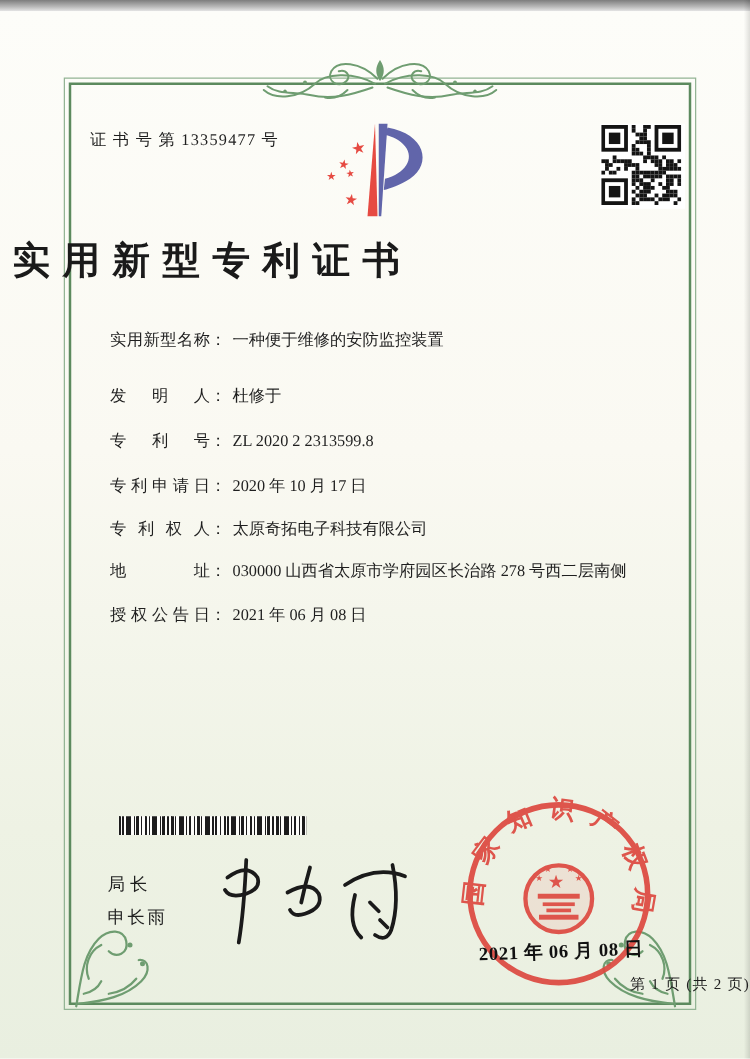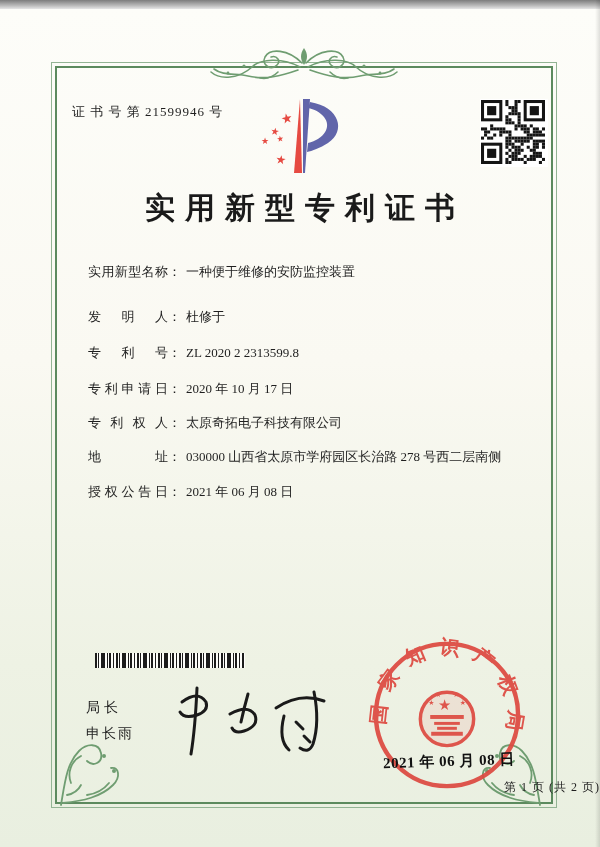--- a/index.html
+++ b/index.html
@@ -17,21 +17,21 @@
     background:linear-gradient(90deg,rgba(0,0,0,0),rgba(0,0,0,0.12));}
   .paper{left:0;top:9px;right:0;bottom:0;
     background:linear-gradient(180deg,#fdfdf9 0%,#faf9f2 42%,#eef2e4 78%,#e9efe0 100%);}
   
   .frame-a{left:51px;top:62px;right:43px;bottom:39px;border:1px solid #93b494;}
   .frame-b{left:55px;top:66px;right:47px;bottom:43px;border:2px solid #5c8a5e;}
   
   .cert-number{left:72px;top:103px;font-size:13px;letter-spacing:1px;}
   .logo{left:252px;top:95px;width:106px;height:84px;}
   .qr-box{left:480px;top:99px;width:66px;height:66px;background:#fff;padding:1px;}
-  .title{left:0;right:0;top:188px;text-align:center;font-size:30px;font-weight:bold;
+  .title{left:0;right:0;top:188px;font-size:30px;font-weight:bold;
     letter-spacing:10px;text-indent:10px;color:#1a1a1a;}
   
   .row{left:88px;width:462px;font-size:13px;white-space:nowrap;}
   .row .lbl{display:inline-block;width:80px;text-align:justify;text-align-last:justify;vertical-align:bottom;}
   .row .val{margin-left:5px;}
   .r1{top:263px}.r2{top:308px}.r3{top:344px}.r4{top:380px}
   .r5{top:414px}.r6{top:448px}.r7{top:483px}
   .grant2{position:absolute;left:240px;top:0;}
   
   .paras{left:75px;top:505px;width:459px;font-size:12.8px;line-height:18.7px;
@@ -103,21 +103,21 @@
       <path d="M4,94 C8,70 10,52 22,40 C30,32 42,32 44,42 C46,52 36,56 30,50"></path>
       <path d="M6,92 C26,90 44,86 56,74 C64,66 62,56 54,57"></path>
       <path d="M14,72 C10,62 14,50 24,45"></path>
       <path d="M30,84 q14,-2 22,-12"></path>
       <path d="M10,84 q10,-2 14,-10"></path>
       <circle cx="47" cy="45" r="2" fill="#6f9d71" stroke="none"></circle>
       <circle cx="57" cy="60" r="2" fill="#6f9d71" stroke="none"></circle>
     </g>
   </svg>
 
-  <div class="abs cert-number">证 书 号 第 21599946 号</div>
+  <div class="abs cert-number">证 书 号 第 13359477 号</div>
 
   <svg class="abs logo" viewBox="0 0 106 84">
     <polygon points="48,4 42,78 50,78" fill="#e64a42"></polygon>
     <polygon points="51,4 58,4 53,78 51,78" fill="#6165aa"></polygon>
     <path d="M58,7 C88,12 94,36 76,48 C68,53 60,56 55,57 L56,48 C72,44 80,32 72,22 C68,17 62,14 56,13 Z" fill="#6165aa"></path>
     <text x="30" y="29" font-size="13" fill="#e64a42" transform="rotate(-12 30 29)">★</text>
     <text x="18" y="39" font-size="10" fill="#e64a42" transform="rotate(10 18 39)">★</text>
     <text x="9" y="49" font-size="9" fill="#e64a42">★</text>
     <text x="25" y="47" font-size="8" fill="#e64a42" transform="rotate(-8 25 47)">★</text>
     <text x="23" y="68" font-size="12" fill="#e64a42" transform="rotate(8 23 68)">★</text>

